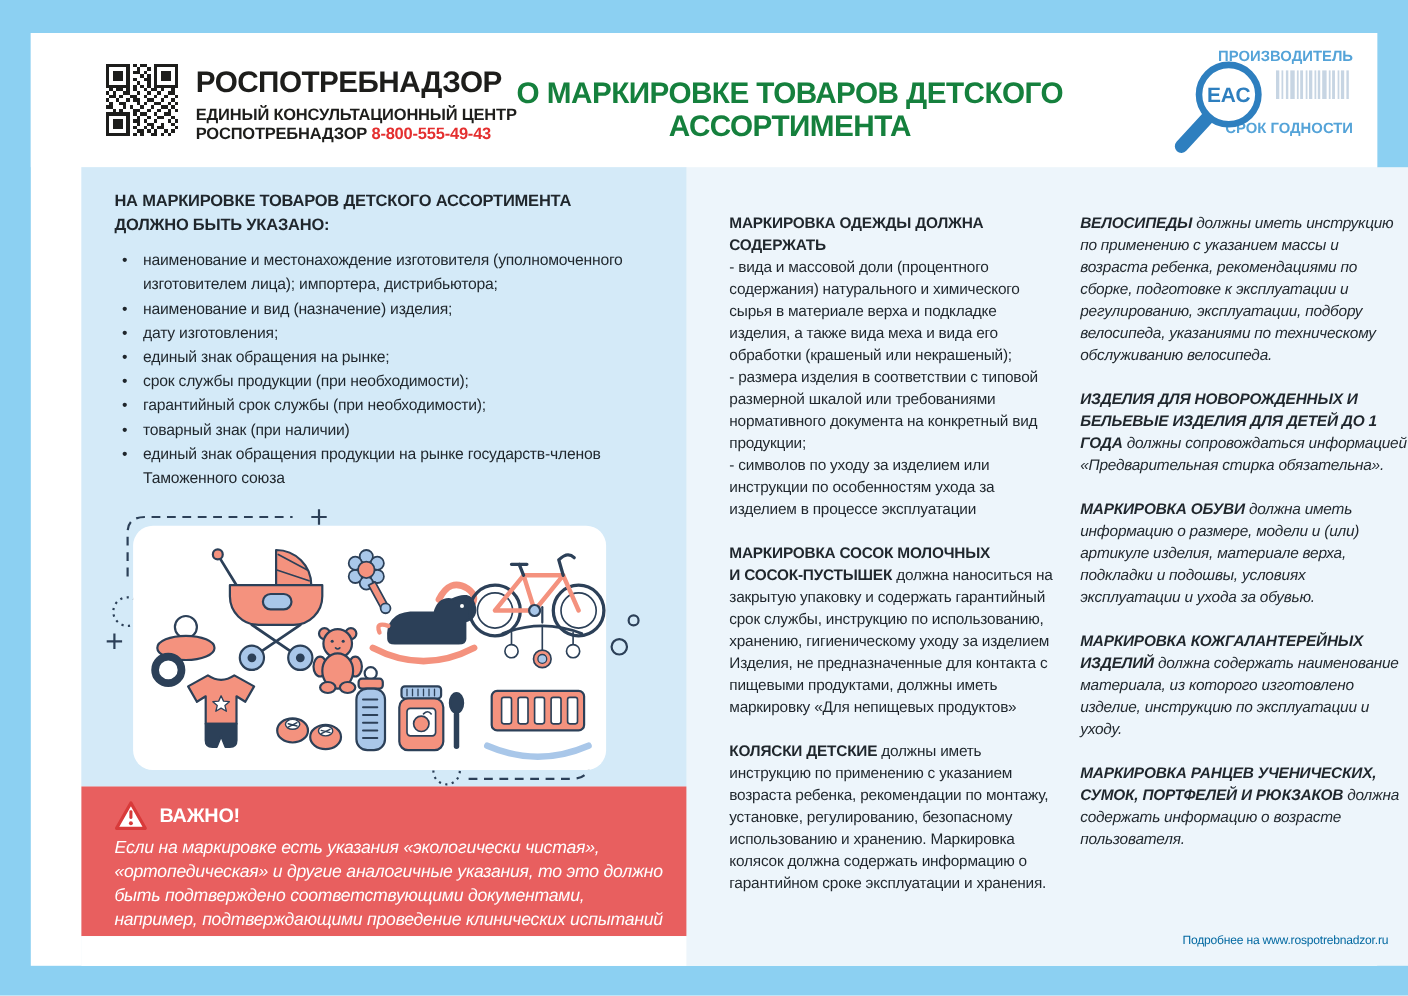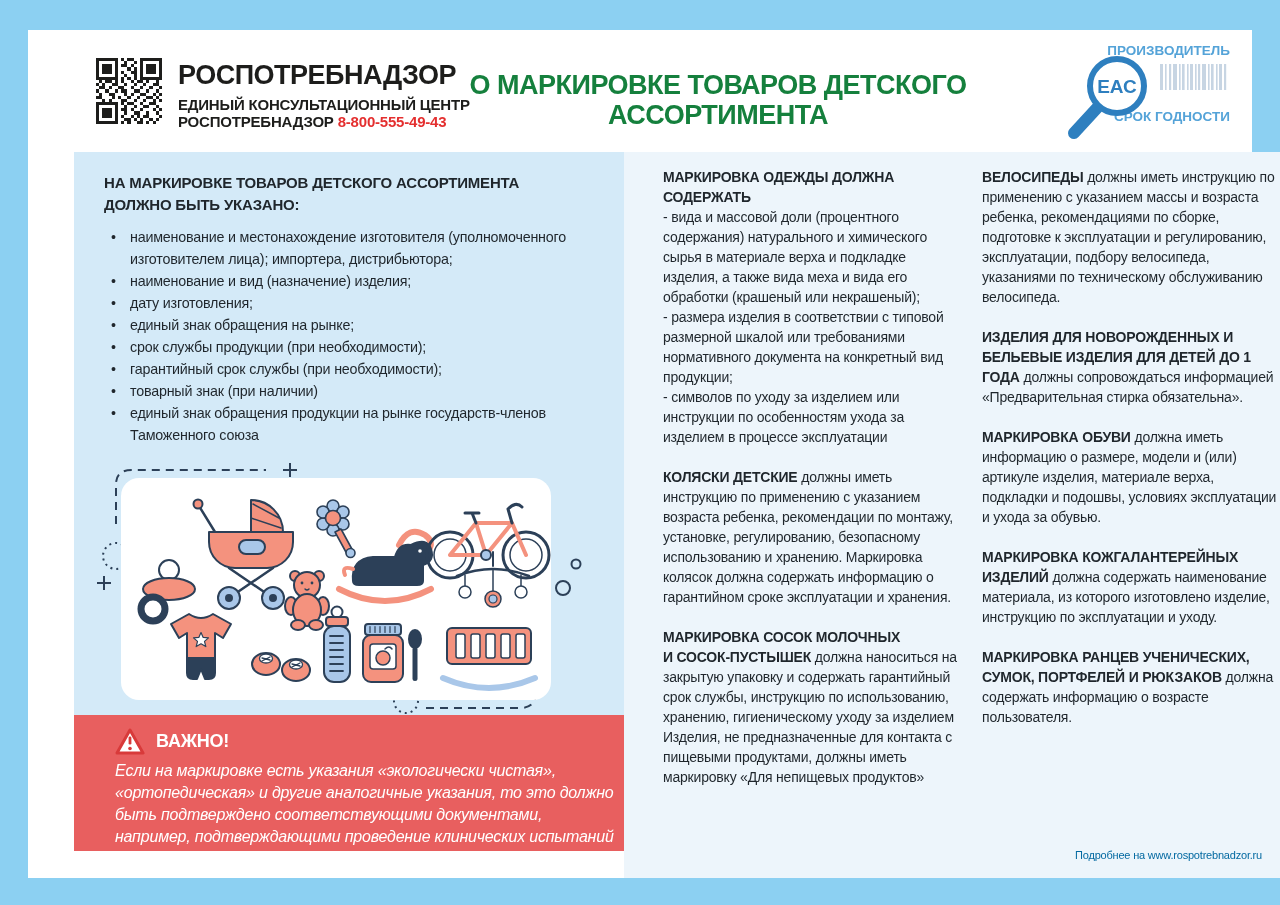--- a/index.html
+++ b/index.html
@@ -33,28 +33,28 @@
     position:absolute; left:30px; top:20px; width:470px;
     font-size:15px; font-weight:bold; line-height:22px; white-space:pre-line; letter-spacing:-0.2px;
   }
   .bullets { position:absolute; left:30px; top:74px; width:488px; margin:0; padding:0; list-style:none; }
   .bullets li { position:relative; padding-left:26px; font-size:14.3px; line-height:22px; letter-spacing:-0.2px; }
   .bullets li::before { content:"•"; position:absolute; left:7px; top:0; }
 
   .illus-card { position:absolute; left:47px; top:326px; width:430px; height:222px; background:#ffffff; border-radius:18px; }
   .decor { position:absolute; left:0; top:0; width:550px; height:563px; pointer-events:none; }
 
-  .alert { position:absolute; left:0; top:563px; width:550px; height:136px; background:#E85F5F; box-sizing:border-box; padding:13px 24px 0 41px; }
+  .alert { position:absolute; left:0; top:563px; width:550px; height:136px; background:#E85F5F; box-sizing:border-box; padding:13px 24px 0 30px; }
   .alert-title-row { display:flex; align-items:center; gap:11px; margin-bottom:5px; }
   .alert-title { font-size:18px; font-weight:bold; color:#fff; letter-spacing:-0.2px; }
   .alert-text { font-size:16px; line-height:22px; color:#fff; width:505px; letter-spacing:-0.2px;font-style:italic; }
 
-  .col { position:absolute; top:15px; }
+  .col { position:absolute; top:40px; }
   .col-mid { left:589px; width:300px; }
-  .col-right { left:908px; width:298px; }
+  .col-right { left:908px; width:298px;font-style:italic; }
   .sec { margin:0 0 20px 0; font-size:14px; line-height:20px; letter-spacing:-0.2px; }
   .sec .lead { font-weight:bold; white-space:pre-line; }
   .sec .lead::after { content:"\00a0"; }
   .sec .lead.block { display:block; }
   .sec .lead.block::after { content:""; }
   .sec .body { white-space:pre-line; }
 
   .footer { position:absolute; right:36px; top:697px; font-size:11px; letter-spacing:-0.2px; color:#0369a1; }
 </style>
 </head>
@@ -290,26 +290,26 @@
       <div class="left-white-strip"></div>
 
       <div class="col col-mid">
         <p class="sec">
           <b class="lead block">МАРКИРОВКА ОДЕЖДЫ ДОЛЖНА
 СОДЕРЖАТЬ</b><span class="body">- вида и массовой доли (процентного содержания) натурального и химического сырья в материале верха и подкладке изделия, а также вида меха и вида его обработки (крашеный или некрашеный);
 - размера изделия в соответствии с типовой размерной шкалой или требованиями нормативного документа на конкретный вид продукции;
 - символов по уходу за изделием или инструкции по особенностям ухода за изделием в процессе эксплуатации</span>
         </p>
         <p class="sec">
-          <b class="lead">КОЛЯСКИ ДЕТСКИЕ</b><span class="body">должны иметь инструкцию по применению с указанием возраста ребенка, рекомендации по монтажу, установке, регулированию, безопасному использованию и хранению. Маркировка колясок должна содержать информацию о гарантийном сроке эксплуатации и хранения.</span>
-        </p>
-        <p class="sec">
           <b class="lead">МАРКИРОВКА СОСОК МОЛОЧНЫХ
 И СОСОК-ПУСТЫШЕК</b><span class="body">должна наноситься на закрытую упаковку и содержать гарантийный срок службы, инструкцию по использованию, хранению, гигиеническому уходу за изделием
 Изделия, не предназначенные для контакта с пищевыми продуктами, должны иметь маркировку «Для непищевых продуктов»</span>
+        </p>
+        <p class="sec">
+          <b class="lead">КОЛЯСКИ ДЕТСКИЕ</b><span class="body">должны иметь инструкцию по применению с указанием возраста ребенка, рекомендации по монтажу, установке, регулированию, безопасному использованию и хранению. Маркировка колясок должна содержать информацию о гарантийном сроке эксплуатации и хранения.</span>
         </p>
       </div>
 
       <div class="col col-right">
         <p class="sec">
           <b class="lead">ВЕЛОСИПЕДЫ</b><span class="body">должны иметь инструкцию по применению с указанием массы и возраста ребенка, рекомендациями по сборке, подготовке к эксплуатации и регулированию, эксплуатации, подбору велосипеда, указаниями по техническому обслуживанию велосипеда.</span>
         </p>
         <p class="sec">
           <b class="lead">ИЗДЕЛИЯ ДЛЯ НОВОРОЖДЕННЫХ И
 БЕЛЬЕВЫЕ ИЗДЕЛИЯ ДЛЯ ДЕТЕЙ ДО 1 ГОДА</b><span class="body">должны сопровождаться информацией «Предварительная стирка обязательна».</span>

